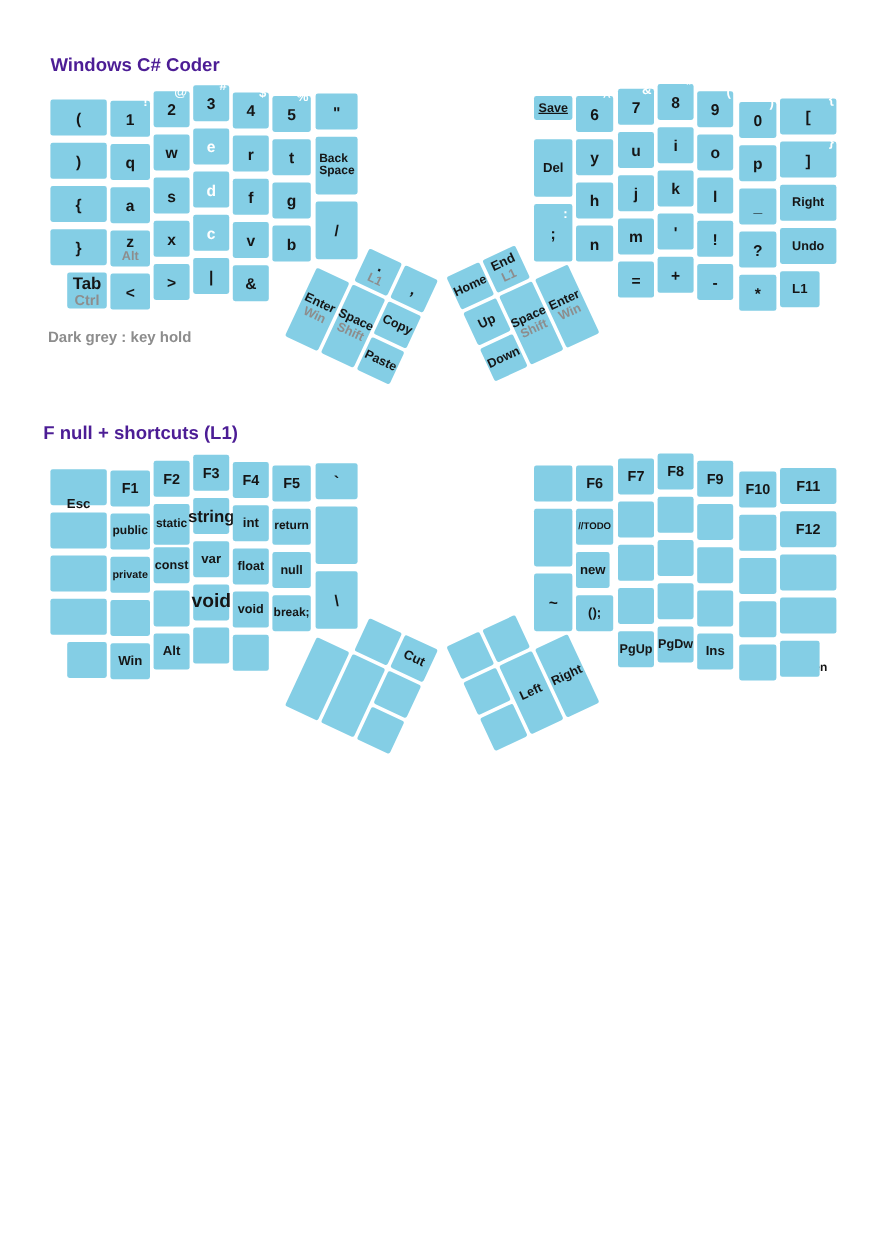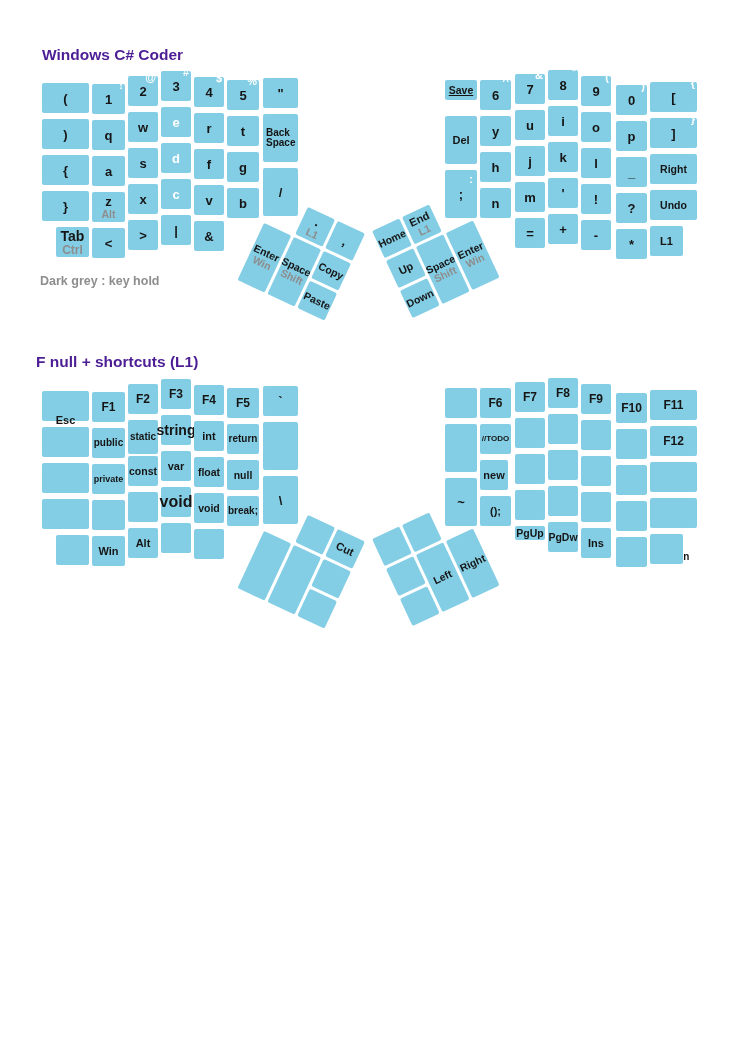--- a/index.html
+++ b/index.html
@@ -389,21 +389,21 @@
         </div>
         <div class="key" style="left: 480px; top: 496px; width: 31px; height: 30px;">
           <div class="main" style="font-size: 11px;">();</div>
         </div>
         <div class="key" style="left: 515px; top: 382px; width: 30px; height: 30px;">
           <div class="main" style="font-size: 12px;">F7</div>
         </div>
         <div class="key" style="left: 515px; top: 418px; width: 30px; height: 30px;"></div>
         <div class="key" style="left: 515px; top: 454px; width: 30px; height: 30px;"></div>
         <div class="key" style="left: 515px; top: 490px; width: 30px; height: 30px;"></div>
-        <div class="key" style="left: 515px; top: 526px; width: 30px; height: 14px;">
+        <div class="key" style="left: 515px; top: 526px; width: 30px; height: 30px;">
           <div class="main" style="font-size: 10.5px;">PgUp</div>
         </div>
         <div class="key" style="left: 548px; top: 378px; width: 30px; height: 30px;">
           <div class="main" style="font-size: 12px;">F8</div>
         </div>
         <div class="key" style="left: 548px; top: 414px; width: 30px; height: 30px;"></div>
         <div class="key" style="left: 548px; top: 450px; width: 30px; height: 30px;"></div>
         <div class="key" style="left: 548px; top: 486px; width: 30px; height: 30px;"></div>
         <div class="key" style="left: 548px; top: 522px; width: 30px; height: 30px;">
           <div class="main" style="font-size: 10.5px;">PgDw</div>

